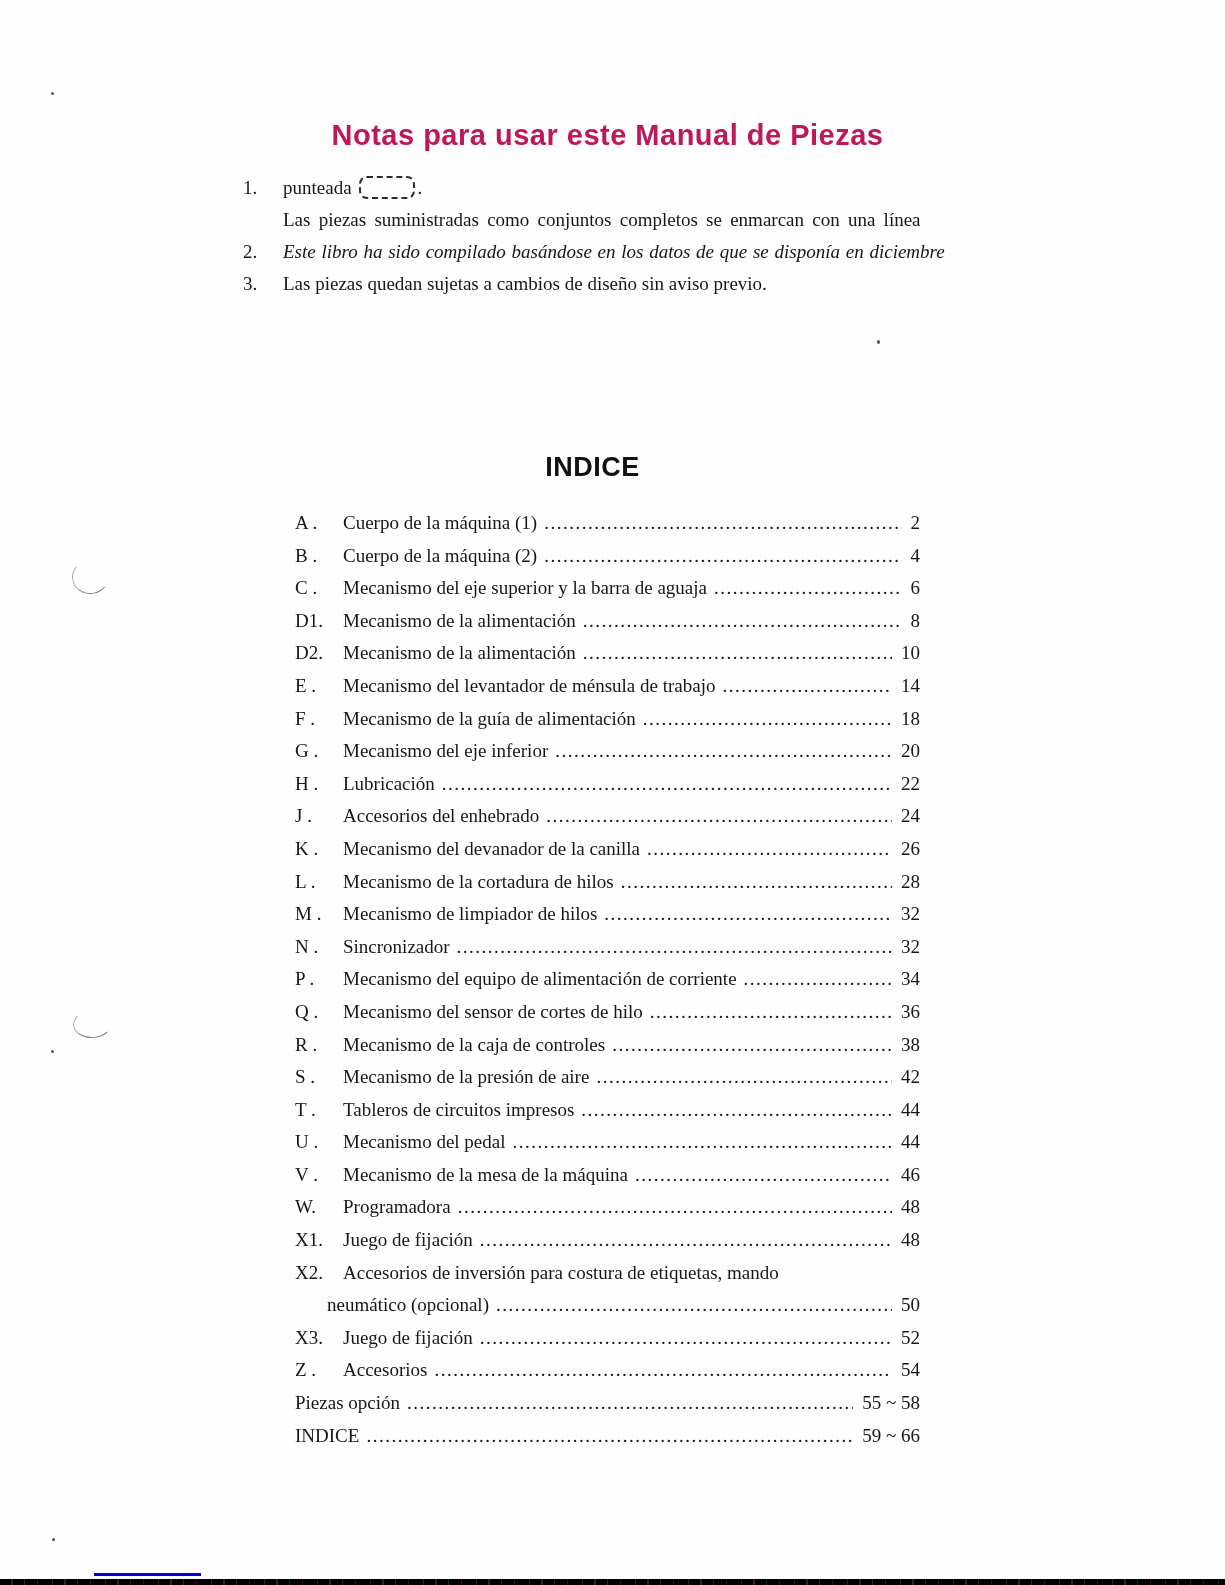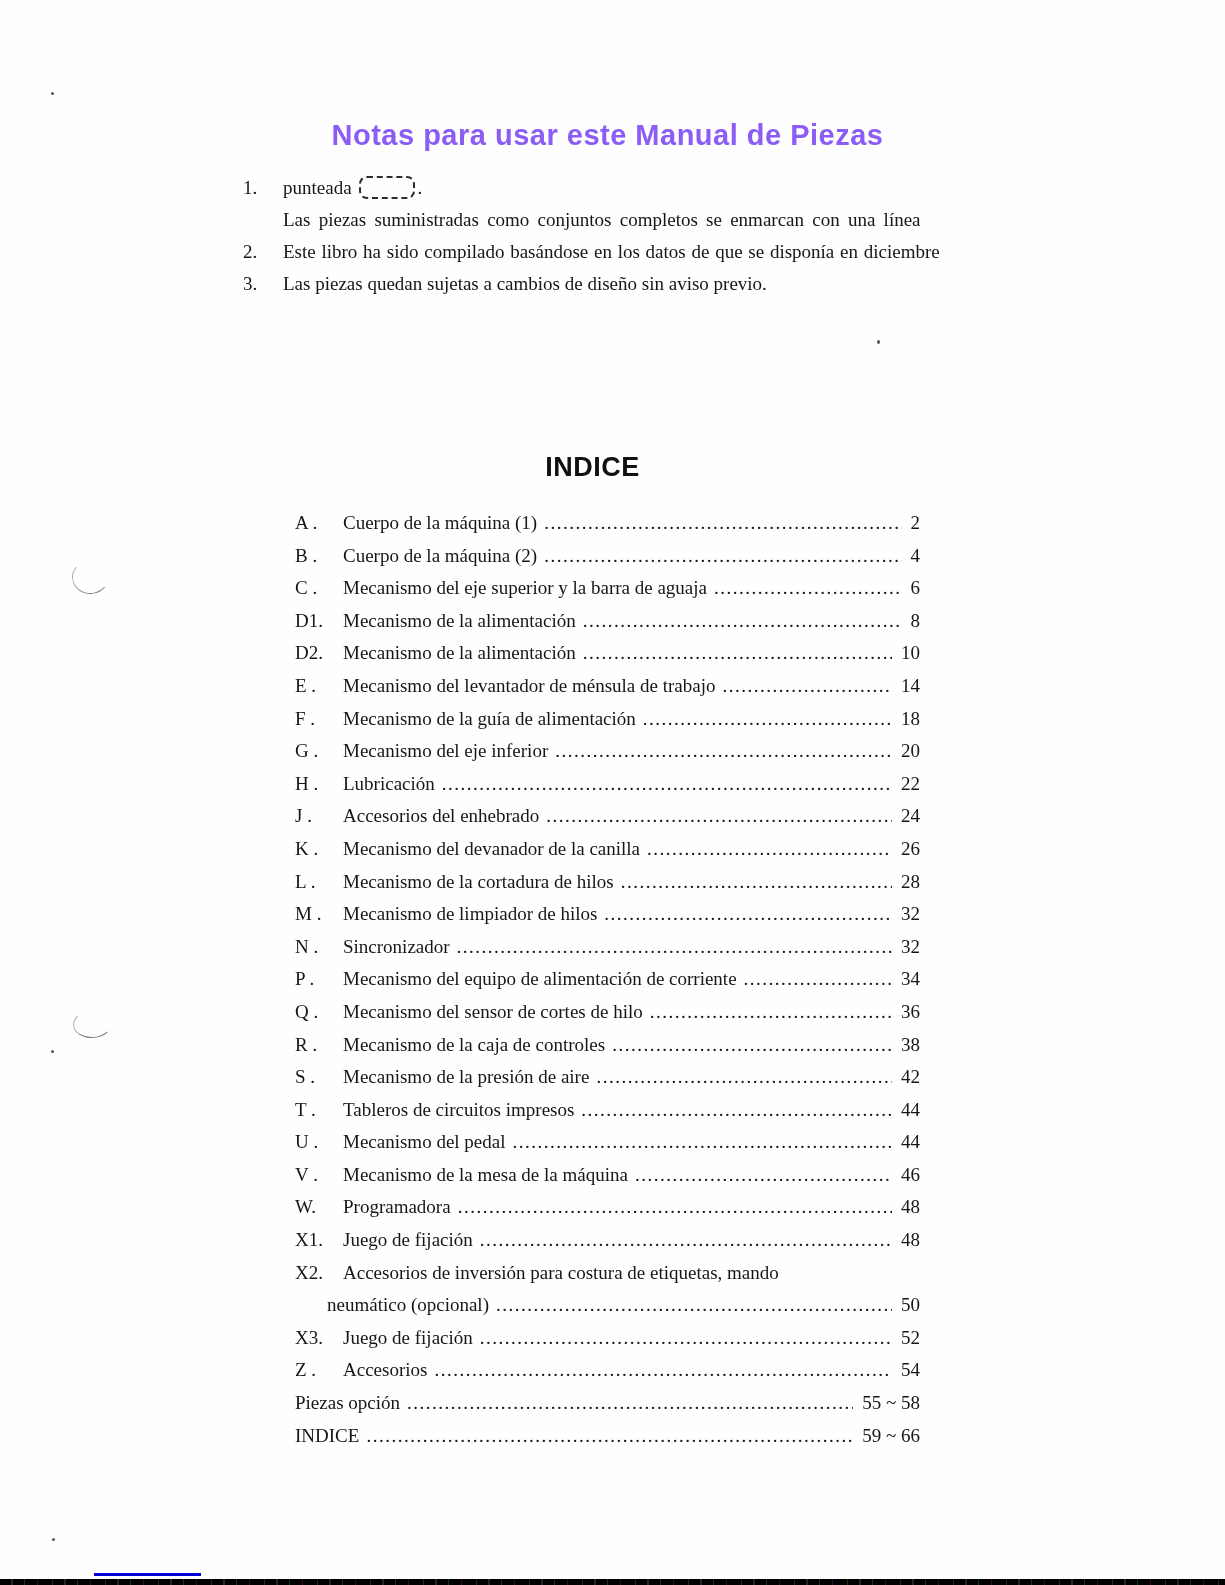--- a/index.html
+++ b/index.html
@@ -16,35 +16,35 @@
   
   .doc-title {
     position: absolute;
     top: 100px; left: 0;
     width: 1215px;
     text-align: center;
     font-family: "Liberation Sans", sans-serif;
     font-weight: 700;
     font-size: 29px;
     letter-spacing: 0.5px;
-    color: #8b5cf6;
+    color: #be185d;
   }
   .notes {
     position: absolute;
     top: 172px; left: 243px;
     width: 730px;
     font-size: 19px;
     line-height: 32px;
   }
   .note { display: flex; }
   .note-num { width: 40px; flex: 0 0 40px; }
   .note-body { flex: 1; }
   .note-line { white-space: nowrap; display: block; }
   .ws3 { word-spacing: 3.5px; }
-  .ws1 { word-spacing: 1px; }
+  .ws1 { word-spacing: 1px; font-style: italic; }
   .dashed-box {
     display: inline-block;
     width: 52px; height: 19px;
     border: 2px dashed #2c2c2c;
     border-radius: 8px;
     vertical-align: -5px;
     margin: 0 3px 0 7px;
   }
 
   

